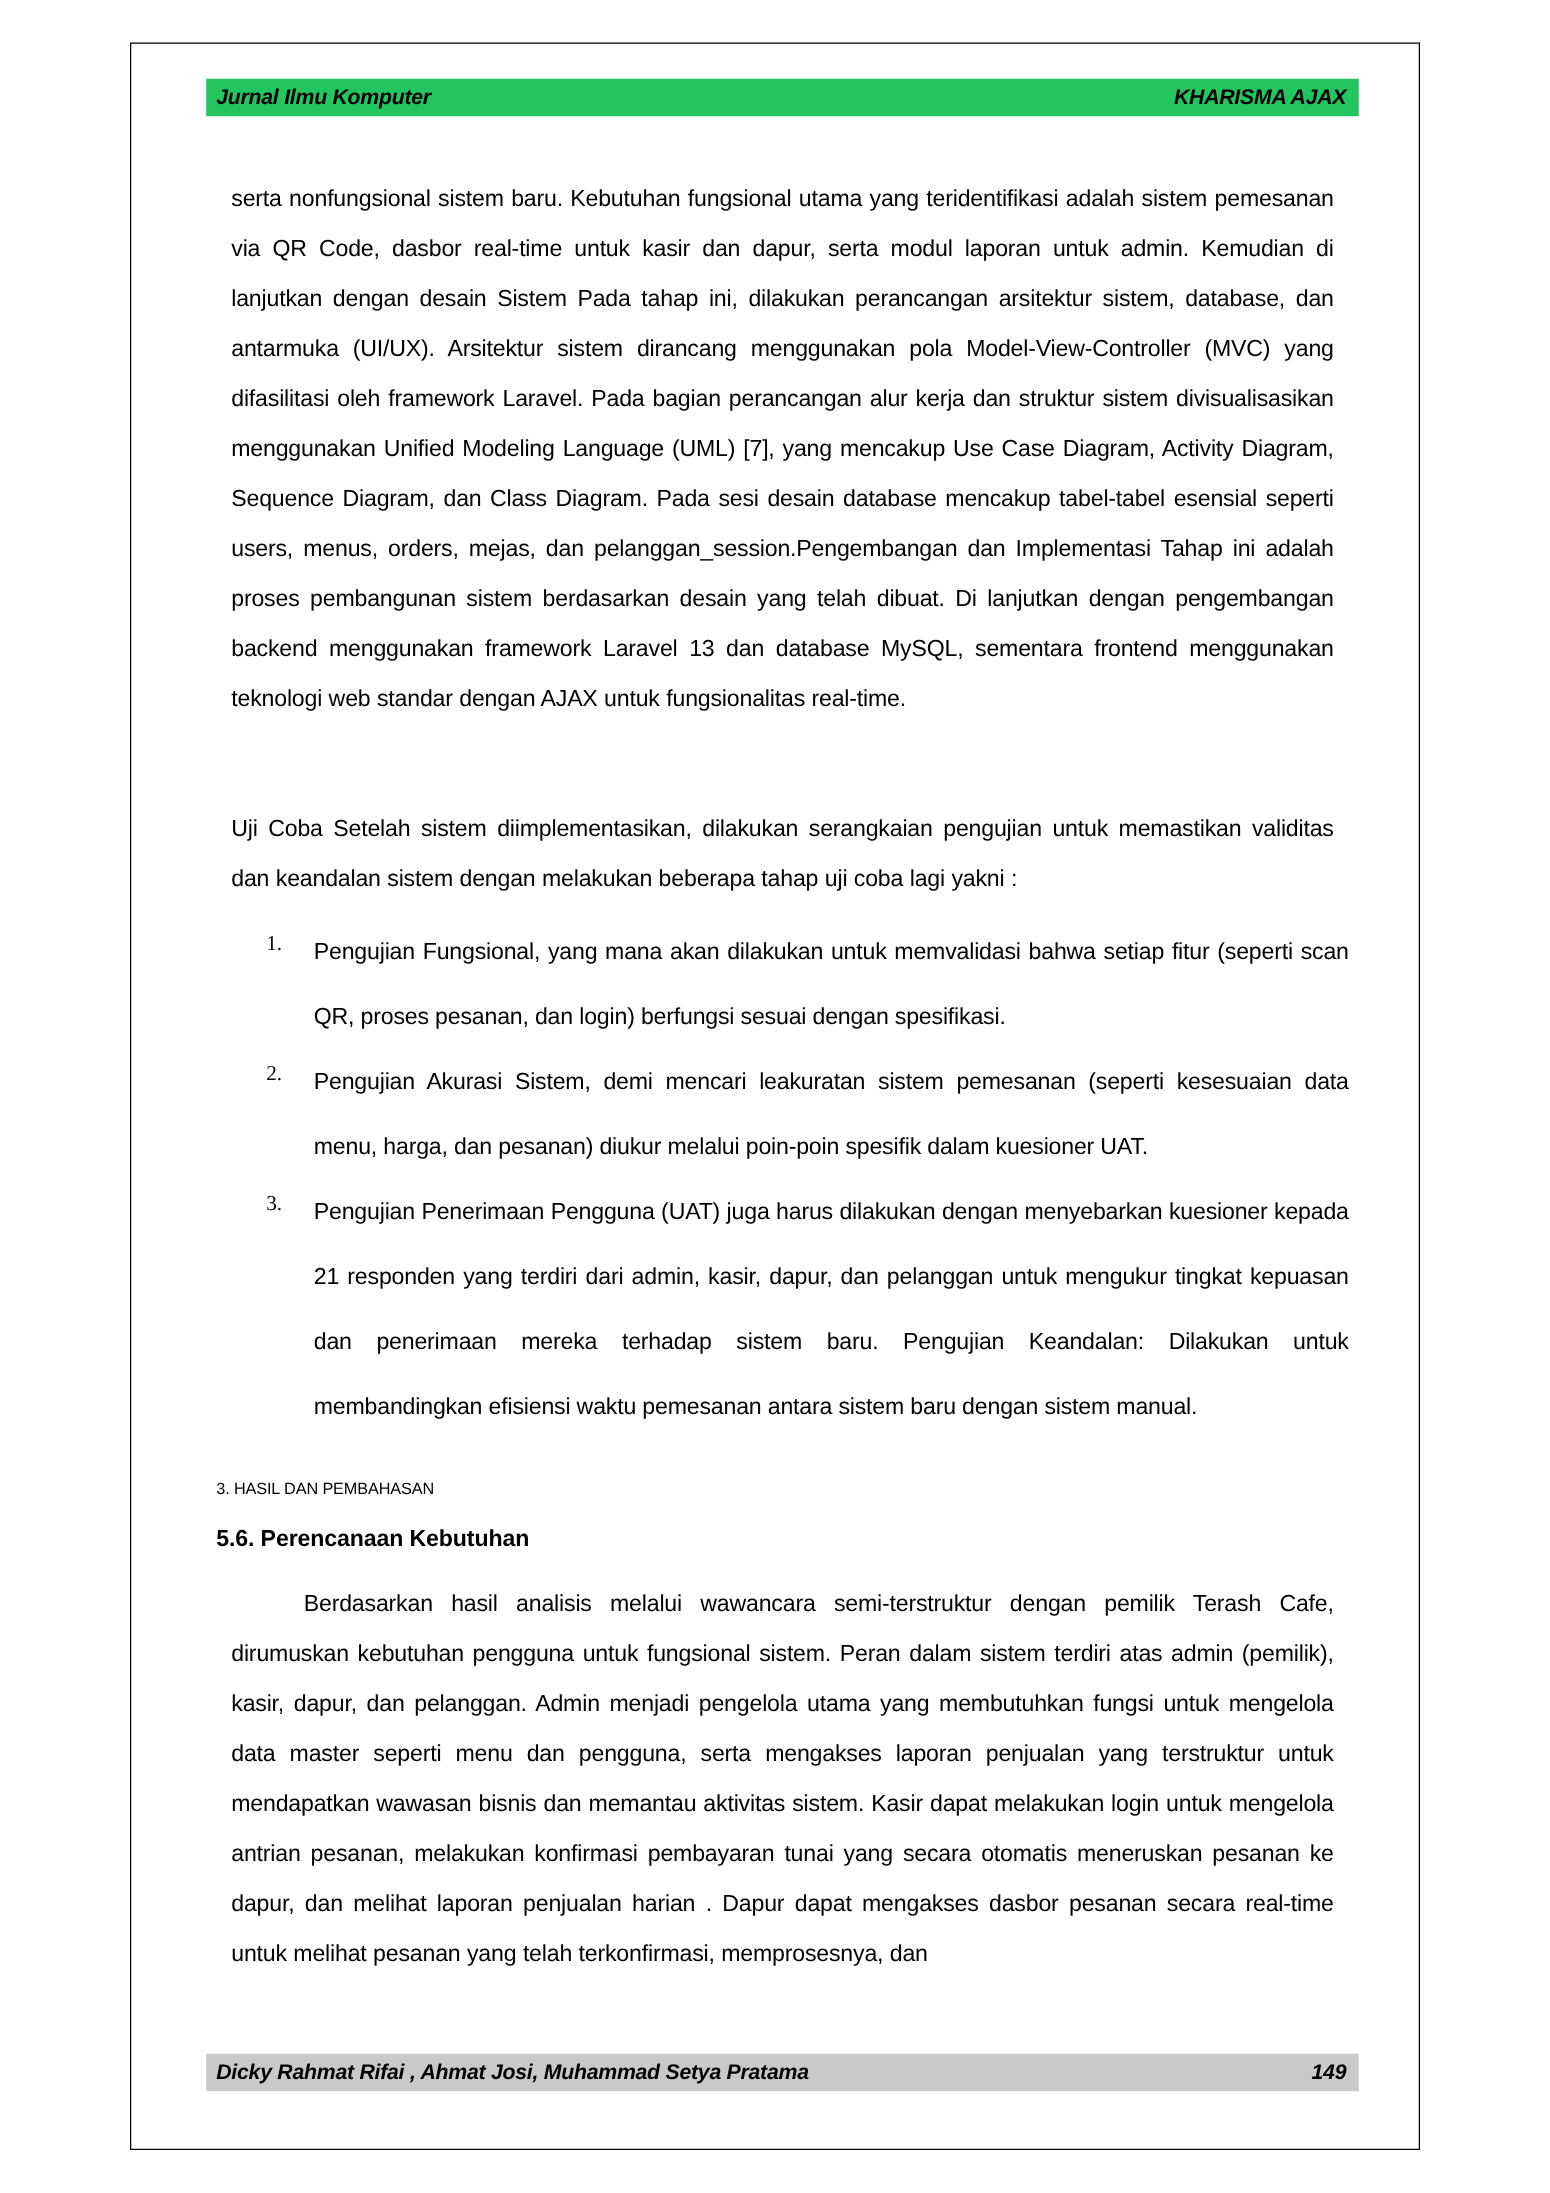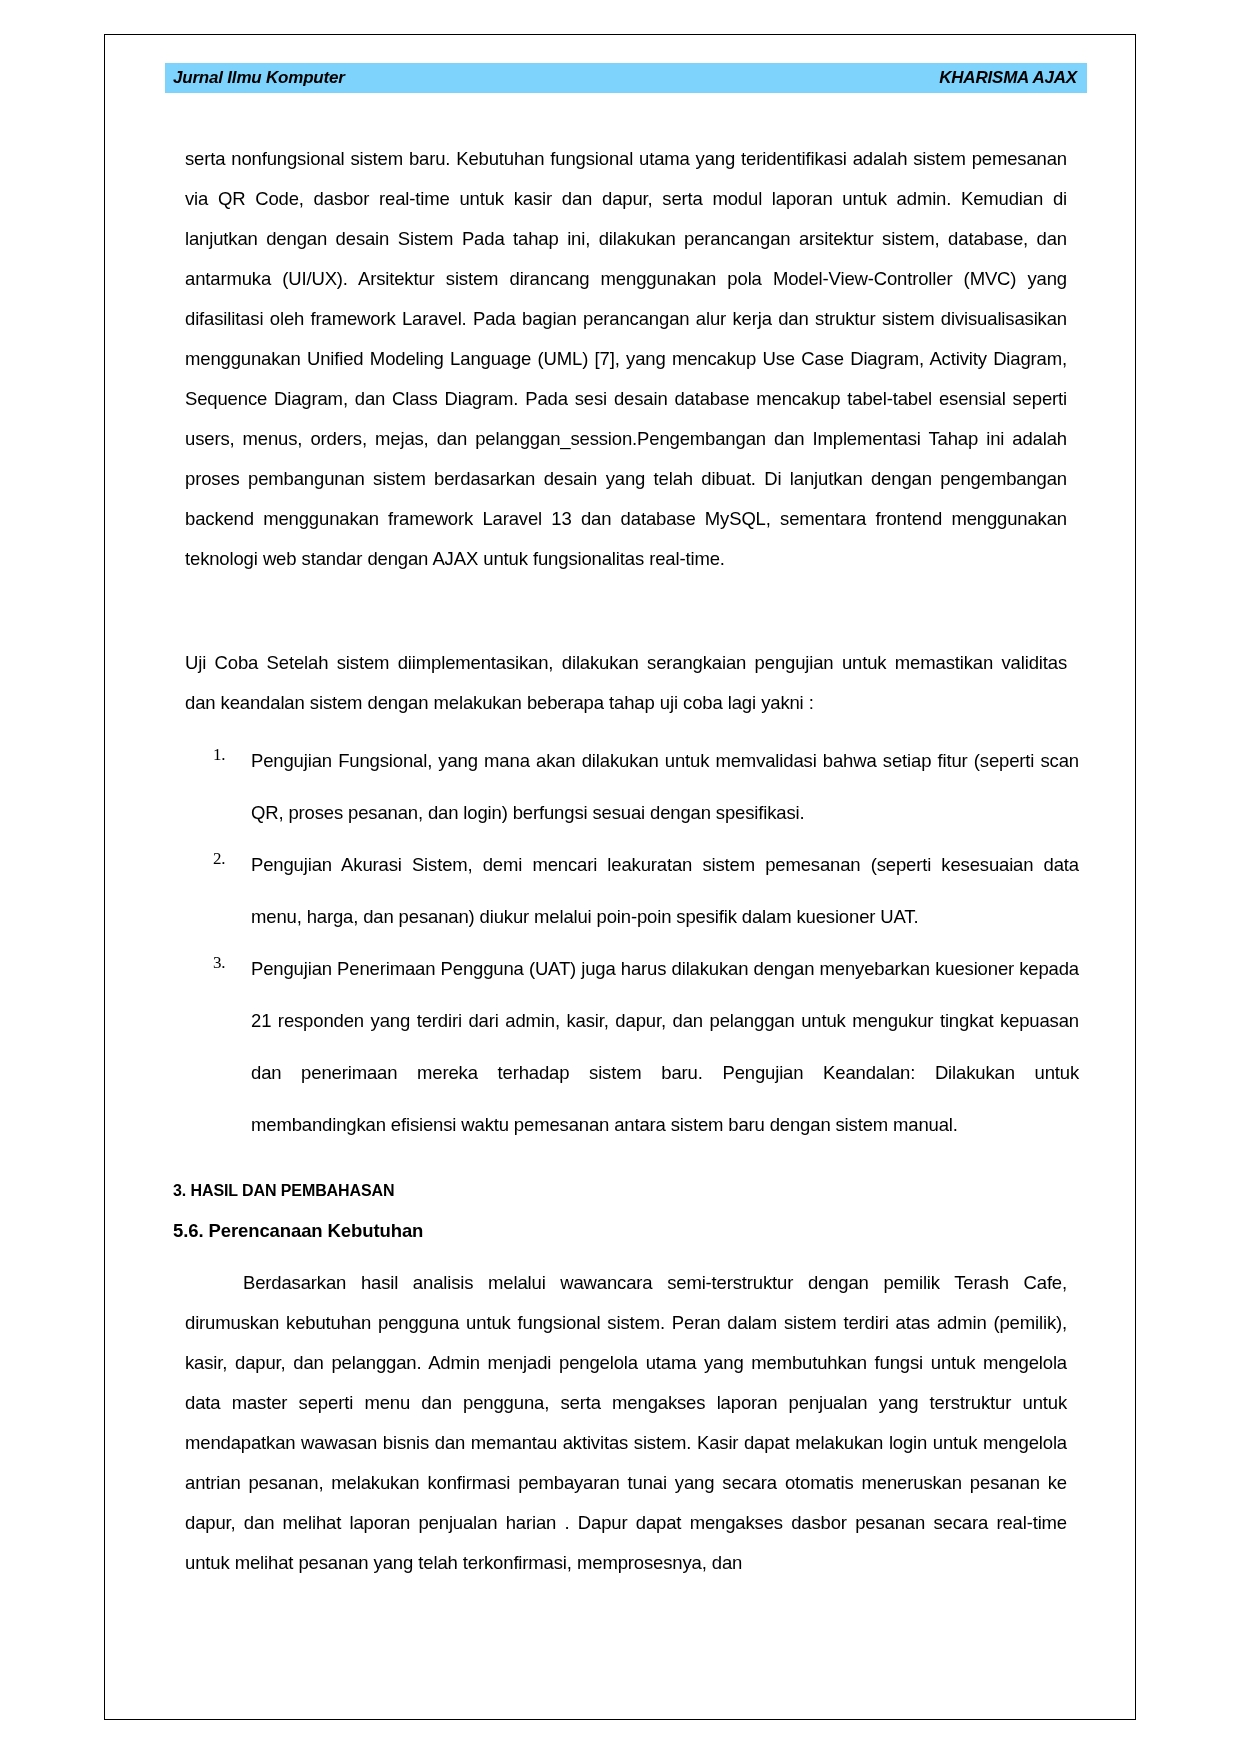--- a/index.html
+++ b/index.html
@@ -31,21 +31,21 @@
   .page-inner {
     position: absolute;
     left: 60px;
     top: 28px;
     right: 48px;
     bottom: 28px;
   }
 
   
   .running-head {
-    background: #7dd3fc;
+    background: #22c55e;
     height: 30px;
     display: flex;
     align-items: center;
     justify-content: space-between;
     padding: 0 10px 0 8px;
     box-sizing: border-box;
     margin-bottom: 46px;
   }
   .running-head .rh-left,
   .running-head .rh-right {
@@ -95,22 +95,22 @@
     position: absolute;
     left: 40px;
     top: 0;
     font-family: "Liberation Serif", serif;
     font-size: 17px;
     line-height: 40px;
   }
 
   
   h3.section-heading {
-    font-size: 16px;
-    font-weight: bold;
+    font-size: 13px;
+    font-weight: normal;
     margin: 0;
     line-height: 40px;
     letter-spacing: -0.1px;
   }
   h4.subsection-heading {
     font-size: 18.5px;
     font-weight: bold;
     margin: 0;
     line-height: 40px;
     letter-spacing: -0.1px;
@@ -167,13 +167,17 @@
       <div class="gap-small"></div>
 
       <h3 class="section-heading">3.  HASIL DAN PEMBAHASAN</h3>
       <h4 class="subsection-heading">5.6. Perencanaan Kebutuhan</h4>
 
       <p class="body indent">Berdasarkan hasil analisis melalui wawancara semi-terstruktur dengan pemilik Terash Cafe, dirumuskan kebutuhan pengguna untuk fungsional sistem. Peran dalam sistem terdiri atas admin (pemilik), kasir, dapur, dan pelanggan. Admin menjadi pengelola utama yang membutuhkan fungsi untuk mengelola data master seperti menu dan pengguna, serta mengakses laporan penjualan yang terstruktur untuk mendapatkan wawasan bisnis dan memantau aktivitas sistem. Kasir dapat melakukan login untuk mengelola antrian pesanan, melakukan konfirmasi pembayaran tunai yang secara otomatis meneruskan pesanan ke dapur, dan melihat laporan penjualan harian . Dapur dapat mengakses dasbor pesanan secara real-time untuk melihat pesanan yang telah terkonfirmasi, memprosesnya, dan</p>
 
     </div>
   </div>
 
+  <div class="running-foot">
+    <span class="rf-left">Dicky Rahmat Rifai , Ahmat Josi, Muhammad Setya Pratama</span>
+    <span class="rf-right">149</span>
+  </div>
 </div>
 
 </body></html>

